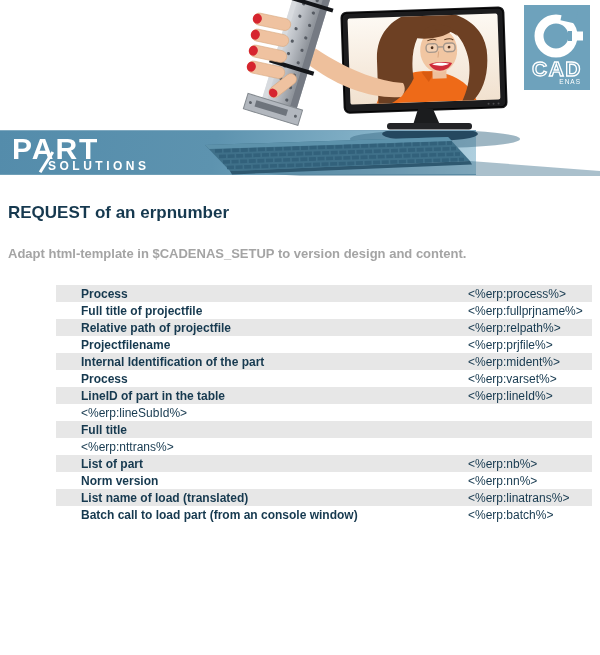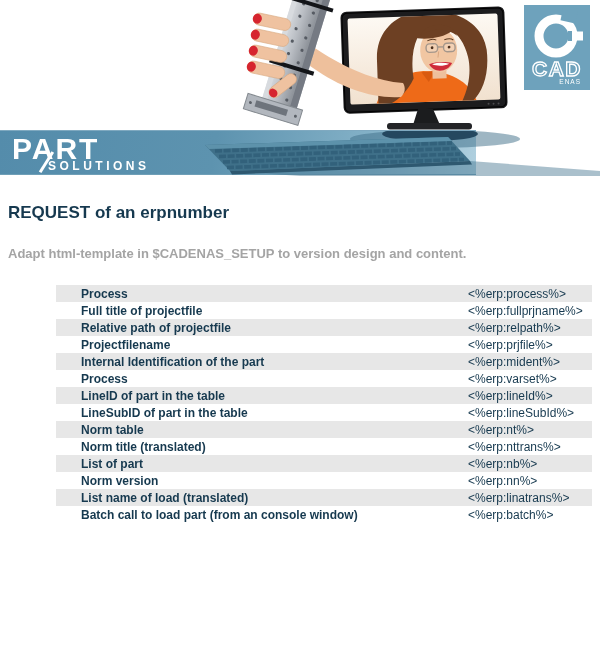--- a/index.html
+++ b/index.html
@@ -234,32 +234,29 @@
         <span class="label">Process</span>
         <span class="value">&lt;%erp:varset%&gt;</span>
       </div>
 
       <div class="row">
         <span class="label">LineID of part in the table</span>
         <span class="value">&lt;%erp:lineId%&gt;</span>
       </div>
 
       <div class="row">
-        <span class="label">LineSubID of part in the table</span>
         <span class="value">&lt;%erp:lineSubId%&gt;</span>
       </div>
 
 
       <div class="row">
-        <span class="label">Norm table</span>
-        <span class="value">&lt;%erp:nt%&gt;</span>
-      </div>
-
-      <div class="row">
-        <span class="label">Norm title (translated)</span>
+        <span class="label">Full title</span>
+      </div>
+
+      <div class="row">
         <span class="value">&lt;%erp:nttrans%&gt;</span>
       </div>
 
       <div class="row">
         <span class="label">List of part</span>
         <span class="value">&lt;%erp:nb%&gt;</span>
       </div>
 
       <div class="row">
         <span class="label">Norm version</span>

